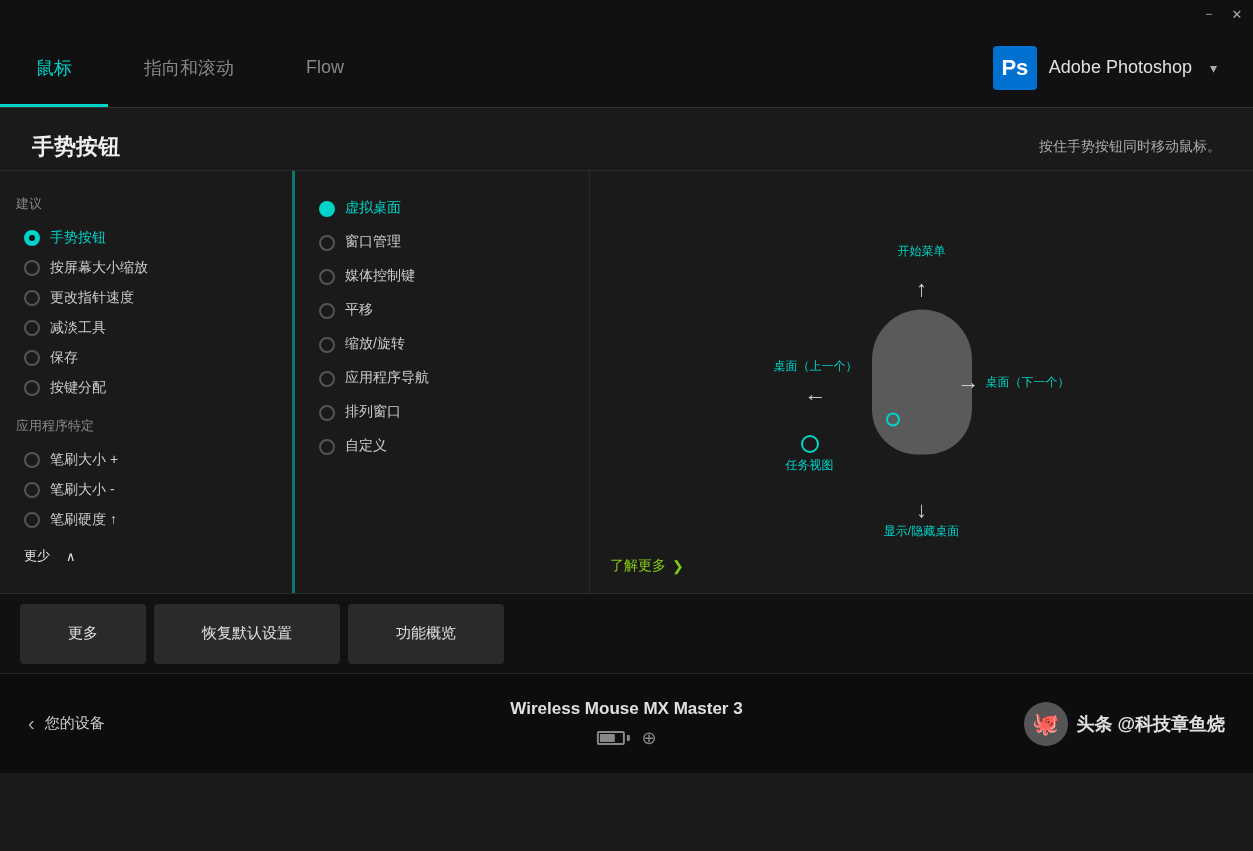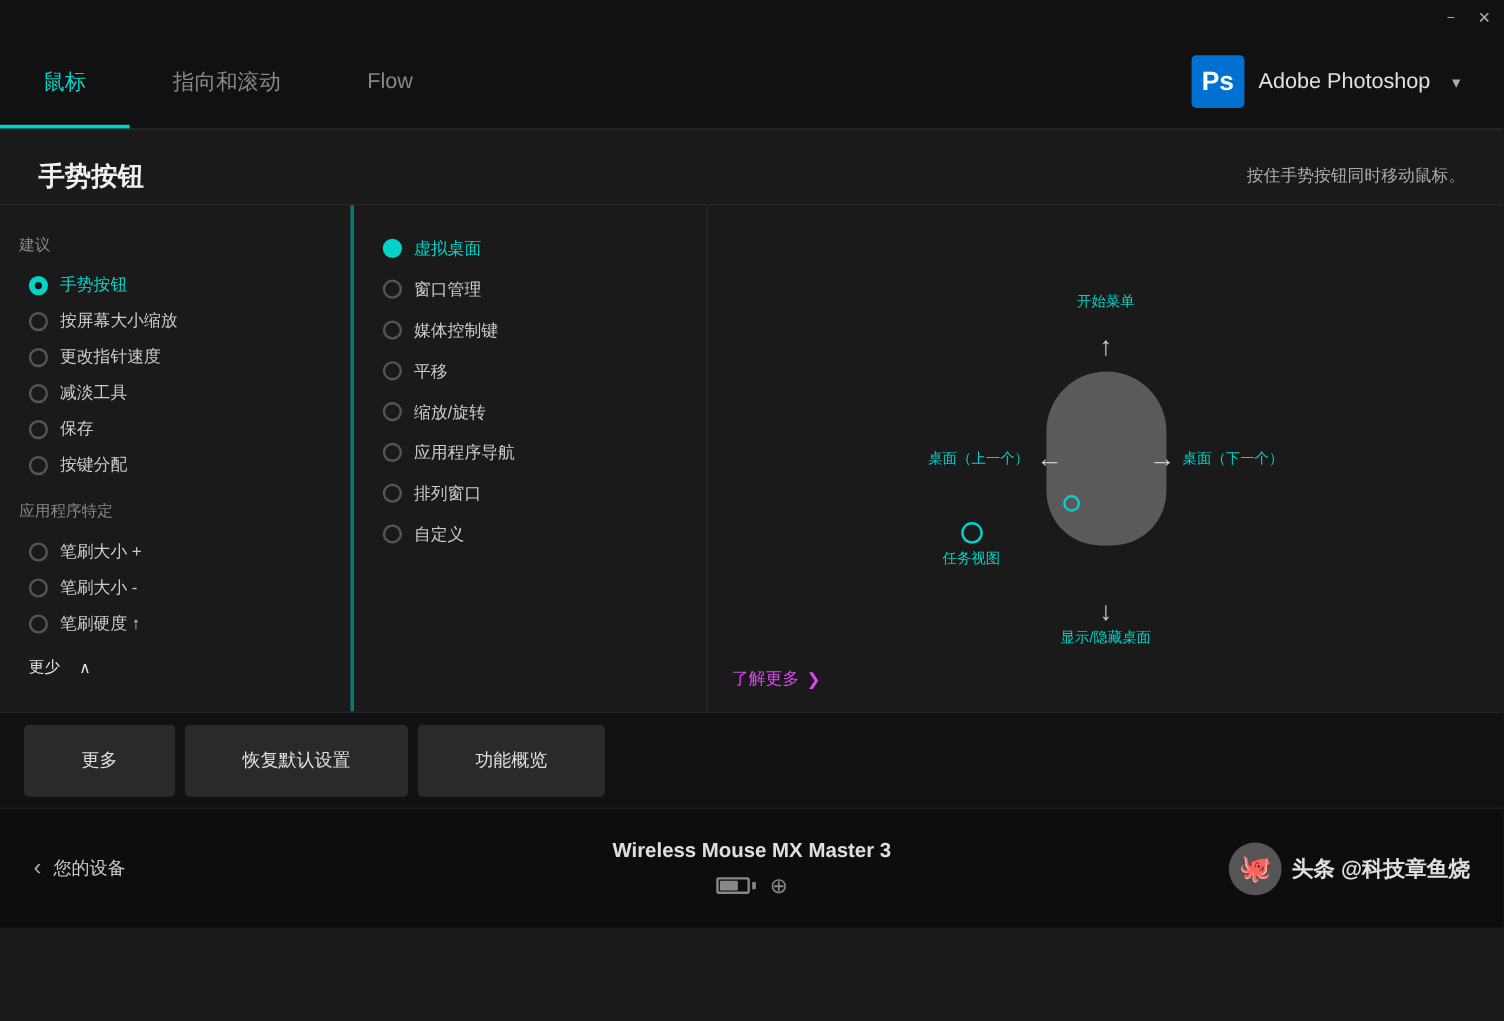--- a/index.html
+++ b/index.html
@@ -177,21 +177,21 @@
 
     
     .middle-panel {
       width: 295px;
       border-right: 1px solid #2a2a2a;
       padding: 20px 16px;
       overflow-y: auto;
     }
     .middle-item {
       display: flex;
-      align-items: flex-start;
+      align-items: flex-end;
       gap: 10px;
       padding: 8px 8px;
       cursor: pointer;
       border-radius: 4px;
       font-size: 14px;
       color: #ccc;
     }
     .middle-item.active {
       color: #00d4c8;
     }
@@ -276,21 +276,21 @@
       align-items: center;
     }
 
     .learn-more {
       position: absolute;
       bottom: 18px;
       left: 20px;
       display: flex;
       align-items: center;
       gap: 6px;
-      color: #d946ef;
+      color: #84cc16;
       font-size: 14px;
       cursor: pointer;
     }
 
     
     .bottom-bar {
       height: 80px;
       background: #111;
       border-top: 1px solid #2a2a2a;
       display: flex;
@@ -522,21 +522,21 @@
         <span class="arrow-text">开始菜单</span>
         <span class="arrow">↑</span>
       </div>
 
       <div class="mouse-shape">
         <div class="mouse-body">
           <div class="mouse-button-dot"></div>
         </div>
       </div>
 
-      <div style="position:absolute; top:50%; left:12px; transform:translateY(-50%); display:flex; flex-direction:row; align-items:center; gap:6px;">
+      <div style="position:absolute; top:50%; left:12px; transform:translateY(-50%); display:flex; flex-direction:column; align-items:center; gap:6px;">
         <span style="font-size:12px; color:#00d4c8;">桌面（上一个）</span>
         <span style="font-size:22px; color:#ccc;">←</span>
       </div>
 
       <div style="position:absolute; top:50%; right:12px; transform:translateY(-50%); display:flex; flex-direction:row; align-items:center; gap:6px;">
         <span style="font-size:22px; color:#ccc;">→</span>
         <span style="font-size:12px; color:#00d4c8;">桌面（下一个）</span>
       </div>
 
       <div style="position:absolute; bottom:2px; left:50%; transform:translateX(-50%); display:flex; flex-direction:column; align-items:center;">

